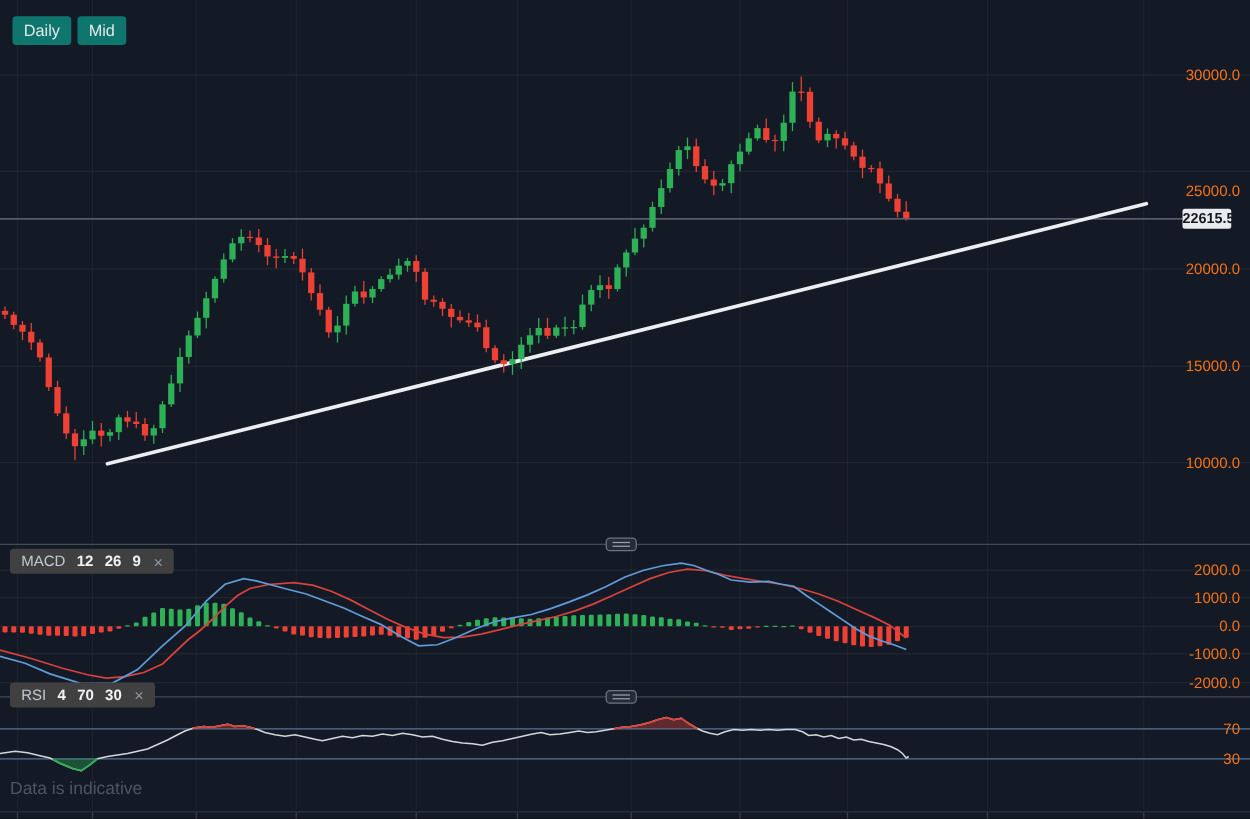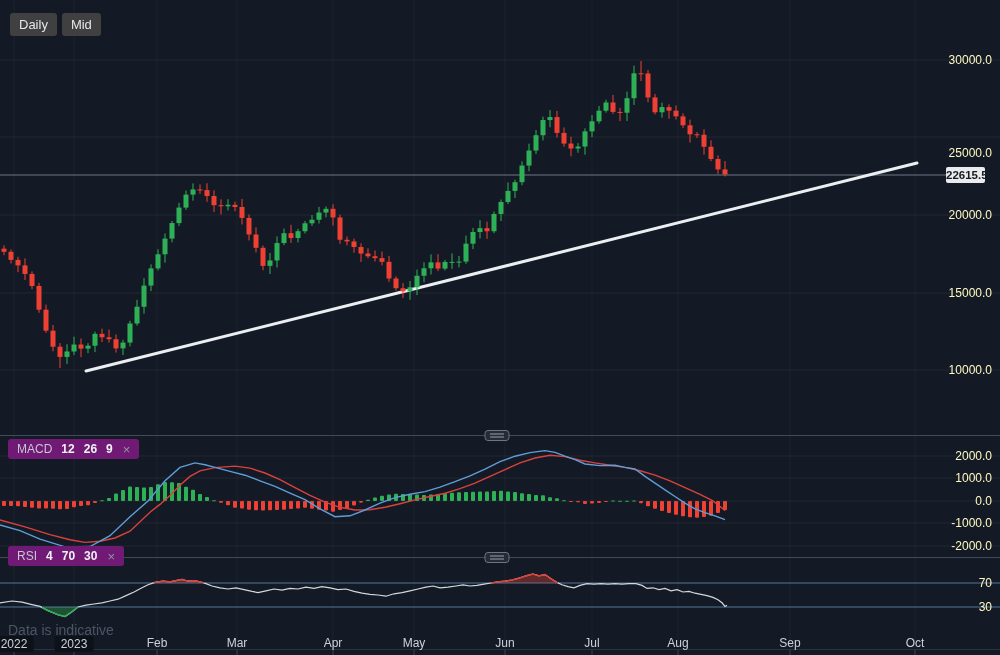--- a/index.html
+++ b/index.html
@@ -1,33 +1,33 @@
 <!DOCTYPE html>
 <html><head>
 <meta charset="utf-8">
 <style>
   html,body{margin:0;padding:0;background:#0d1017;}
   #root{position:relative;width:1000px;height:655px;background:#141a25;overflow:hidden;
         font-family:"Liberation Sans","DejaVu Sans",sans-serif;-webkit-font-smoothing:antialiased;}
   #chart-svg{position:absolute;left:0;top:0;}
   #toolbar{position:absolute;left:10px;top:13px;display:flex;gap:5px;z-index:7;}
-  .tf-btn{background:#404040;color:#e3e6eb;font-size:13px;padding:4px 9px;border-radius:3px;cursor:pointer;}
+  .tf-btn{background:#0f766e;color:#e3e6eb;font-size:13px;padding:4px 9px;border-radius:3px;cursor:pointer;}
   #stats{position:absolute;left:8px;top:417px;display:flex;gap:16px;font-size:12px;white-space:nowrap;z-index:7;align-items:baseline;}
   .stat-blue{color:#4a8ad8;font-weight:700;}
   .stat-white{color:#e8eaee;font-weight:700;}
   .stat-date{color:#8b919d;}
-  .ind-box{position:absolute;left:8px;display:flex;gap:9px;align-items:center;background:#701a75;
+  .ind-box{position:absolute;left:8px;display:flex;gap:9px;align-items:center;background:#404040;
            border-radius:3px;padding:3px 9px;font-size:12px;z-index:7;}
   .ind-name{color:#c3c8d1;}
   .ind-param{color:#f0f2f5;font-weight:700;}
   .ind-close{color:#9096a0;font-size:13px;margin-left:1px;cursor:pointer;line-height:1;}
   #macd-box{top:439px;}
   #rsi-box{top:546px;}
   #price-axis{position:absolute;right:0;top:0;width:70px;height:632px;z-index:5;}
-  .axis-label{position:absolute;right:8px;transform:translateY(-50%);font-size:12px;color:#fef9c3;white-space:nowrap;}
+  .axis-label{position:absolute;right:8px;transform:translateY(-50%);font-size:12px;color:#f97316;white-space:nowrap;}
   #price-tag{position:absolute;left:946px;width:39px;height:16px;background:#e9ebee;color:#16191f;
              font-size:11.5px;font-weight:700;text-align:center;line-height:16px;border-radius:2px;
              transform:translateY(-50%);z-index:6;}
   #time-axis{position:absolute;left:0;top:632px;width:1000px;height:23px;z-index:5;}
   .time-label{position:absolute;top:4px;transform:translateX(-50%);font-size:12px;color:#ccd1d9;white-space:nowrap;}
   .time-label.boxed{background:#0d1118;padding:1px 6px;border-radius:2px;}
   #note{position:absolute;left:8px;top:622px;font-size:14px;color:#4c5663;z-index:6;}
 </style>
 </head>
 <body>
@@ -444,27 +444,14 @@
       <div class="axis-label" style="top: 370px; margin-left: 13px;">10000.0</div>
       <div class="axis-label" style="top: 456px; text-align: center;">2000.0</div>
       <div class="axis-label" style="top: 478px;">1000.0</div>
       <div class="axis-label" style="top: 501px;">0.0</div>
       <div class="axis-label" style="top: 523px;">-1000.0</div>
       <div class="axis-label" style="top: 546px;">-2000.0</div>
       <div class="axis-label" style="top: 583px;">70</div>
       <div class="axis-label" style="top: 607px;">30</div>
     </div>
   <div id="price-tag" style="top: 175px;">22615.5</div>
-  <div id="time-axis">
-      <div class="time-label boxed" style="left: 14px;">2022</div>
-      <div class="time-label boxed" style="left: 74px;">2023</div>
-      <div class="time-label" style="left: 157px;">Feb</div>
-      <div class="time-label" style="left: 237px;">Mar</div>
-      <div class="time-label" style="left: 333px;">Apr</div>
-      <div class="time-label" style="left: 414px;">May</div>
-      <div class="time-label" style="left: 505px;">Jun</div>
-      <div class="time-label" style="left: 592px;">Jul</div>
-      <div class="time-label" style="left: 678px;">Aug</div>
-      <div class="time-label" style="left: 790px;">Sep</div>
-      <div class="time-label" style="left: 915px;">Oct</div>
-    </div>
   <div id="note">Data is indicative</div>
 </div>
 
 </body></html>

